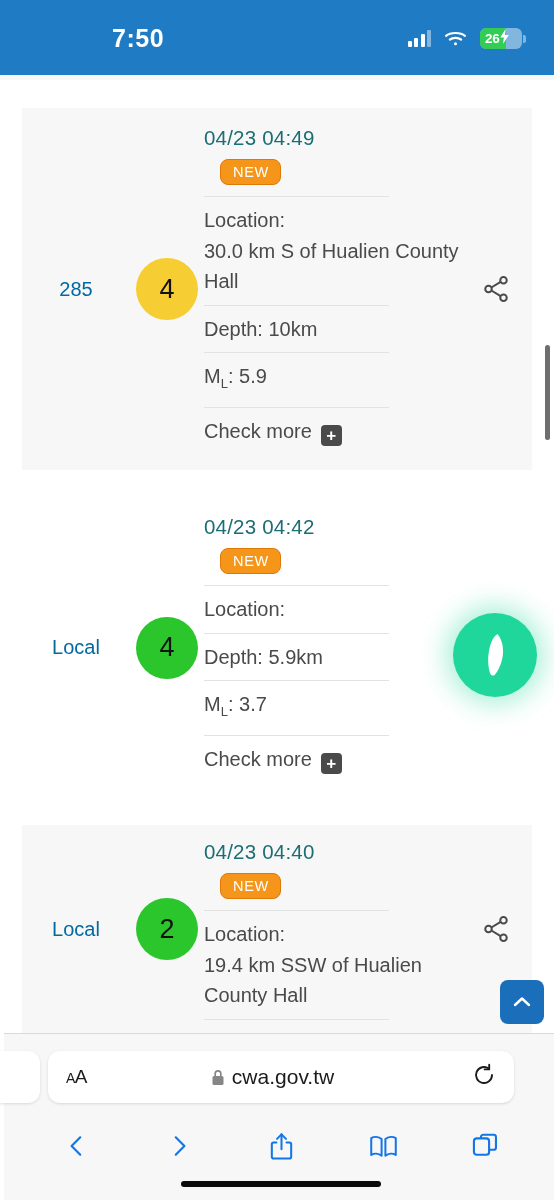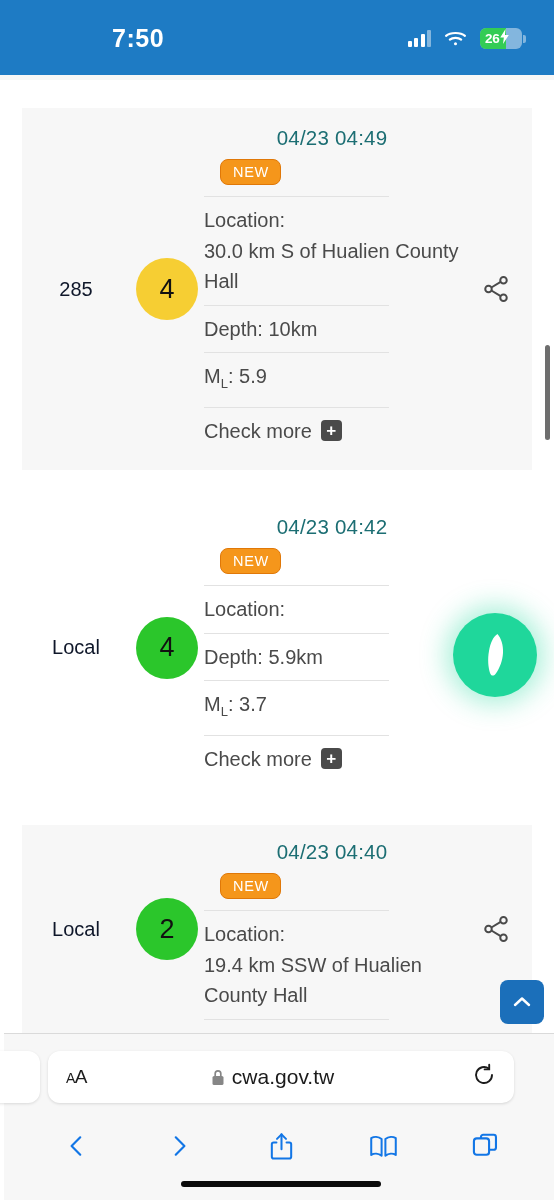--- a/index.html
+++ b/index.html
@@ -54,47 +54,47 @@
 
   .card{
     position:absolute; left:22px; width:510px;
     display:flex; align-items:center;
   }
   .card.alt{ background:#F7F7F7; }
   .card.plain{ background:#FFFFFF; }
 
   .col-id{
     width:108px; flex:0 0 108px;
-    font-size:20px; color:#0f172a; text-align:center;
+    font-size:20px; color:#0369a1; text-align:center;
   }
   .col-int{
     width:74px; flex:0 0 74px;
     display:flex; align-items:center; justify-content:center;
   }
   .dot{
     width:62px; height:62px; border-radius:50%;
     display:flex; align-items:center; justify-content:center;
     font-size:27px; color:#111; font-weight:400;
   }
   .dot.yellow{ background:#F6CE33; }
   .dot.green{ background:#2BC62B; }
 
   .col-detail{ flex:1 1 auto; padding:16px 0 14px 0; }
-  .d-time{ font-size:20.5px; color:#1C6E73; margin-bottom:9px; letter-spacing:.2px;text-align:center; }
+  .d-time{ font-size:20.5px; color:#1C6E73; margin-bottom:9px; letter-spacing:.2px; }
   .badge-wrap{ padding-left:16px; padding-bottom:11px; }
   .badge-new{
     display:inline-block; background:#F5961B; border:1.6px solid #E07808;
     color:#fff; font-size:14.5px; letter-spacing:.7px;
     padding:4px 11px 4px 12px; border-radius:8px;
   }
   .d-sep{ height:1px; background:#E2E2E2; width:185px; }
   .d-line{ font-size:20px; color:#4A4A4A; line-height:30px; padding:8px 0 8px 0; }
   .d-line.loc{ line-height:30.5px; }
   .sub{ font-size:13px; vertical-align:sub; }
-  .cm{ font-size:20px; color:#4A4A4A; display:inline-flex; align-items:center; gap:9px; }
+  .cm{ font-size:20px; color:#4A4A4A; display:inline-flex; align-items:flex-end; gap:9px; }
   .plus-box{
     display:inline-flex; align-items:center; justify-content:center;
     width:21px; height:21px; background:#4A4A4A; border-radius:4px;
     color:#fff; font-size:17px; line-height:1; font-weight:700;
   }
   .col-share{
     width:72px; flex:0 0 72px;
     display:flex; align-items:center; justify-content:center;
   }
 

